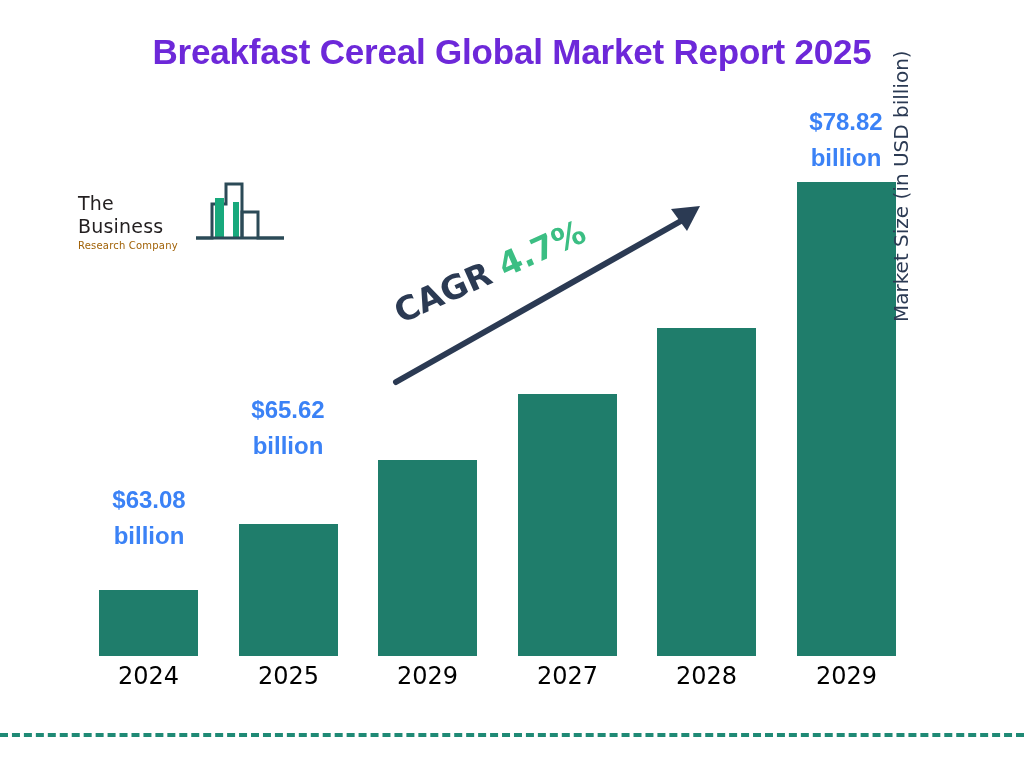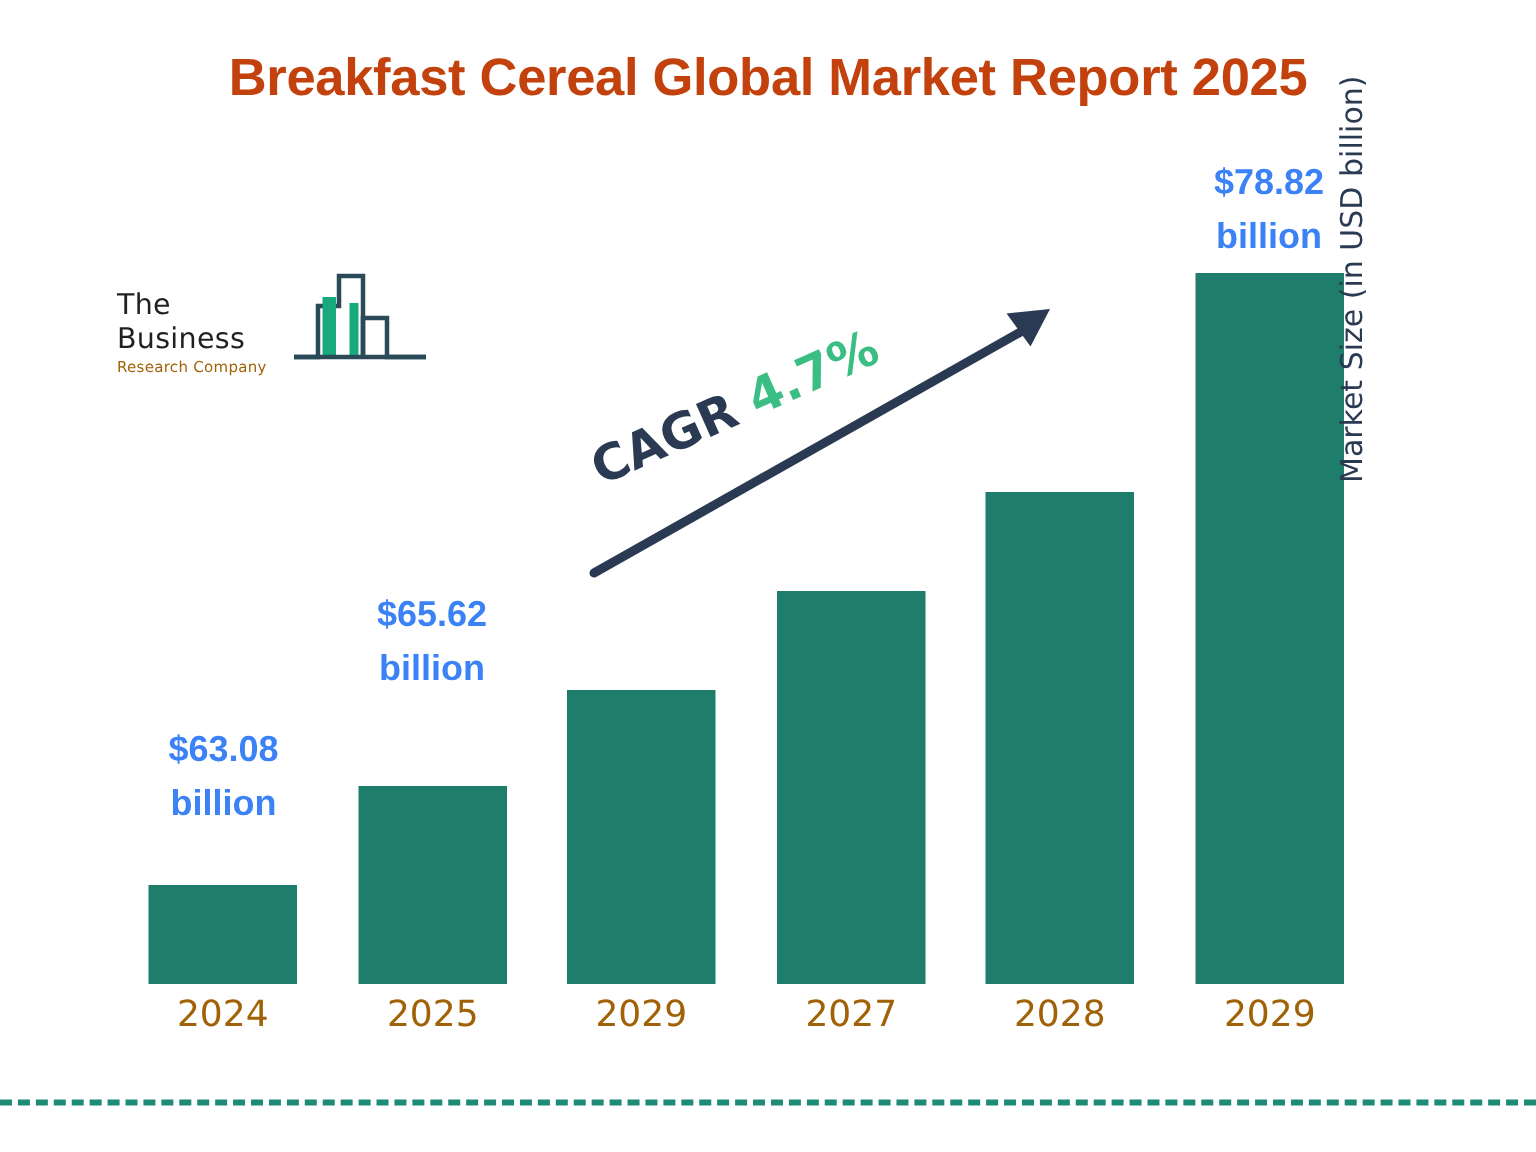--- a/index.html
+++ b/index.html
@@ -6,21 +6,21 @@
   body{
     width:1024px;height:768px;background:#ffffff;
     font-family:"Liberation Sans","DejaVu Sans",sans-serif;
     overflow:hidden;position:relative;
   }
   #stage{position:absolute;inset:0;}
 
   
   .title{
     position:absolute;left:0;top:32px;width:1024px;text-align:center;
-    font-size:35px;font-weight:bold;color:#c2410c;letter-spacing:-0.2px;
+    font-size:35px;font-weight:bold;color:#6d28d9;letter-spacing:-0.2px;
     white-space:nowrap;
   }
 
   
   .logo{position:absolute;left:78px;top:176px;width:210px;height:78px;}
   .logo-text{position:absolute;left:0;top:16px;width:125px;color:#231f20;}
   .logo-line1{font-size:19px;line-height:23px;letter-spacing:0.2px;color:#231f20;
     font-family:"DejaVu Sans",sans-serif;font-weight:400;}
   .logo-line2{font-size:10px;line-height:16px;letter-spacing:0.2px;color:#a16207;
     font-family:"DejaVu Sans",sans-serif;font-weight:400;}
@@ -30,21 +30,21 @@
   .plot{position:absolute;left:0;top:0;width:1024px;height:768px;}
   .bar{position:absolute;background:#1f7d6b;}
 
   .bar-label{
     position:absolute;text-align:center;color:#3b82f6;
     font-size:24px;font-weight:bold;line-height:36px;white-space:nowrap;
   }
 
   .xtick{
     position:absolute;top:662px;width:99px;text-align:center;
-    font-size:24px;color:#a16207;font-family:"DejaVu Sans",sans-serif;
+    font-size:24px;color:#000000;font-family:"DejaVu Sans",sans-serif;
   }
 
   .ylabel{
     position:absolute;left:889px;top:322px;width:340px;
     transform:rotate(-90deg);transform-origin:left top;
     font-size:20px;color:#2b3a53;white-space:nowrap;
     font-family:"DejaVu Sans",sans-serif;
   }
 
   

